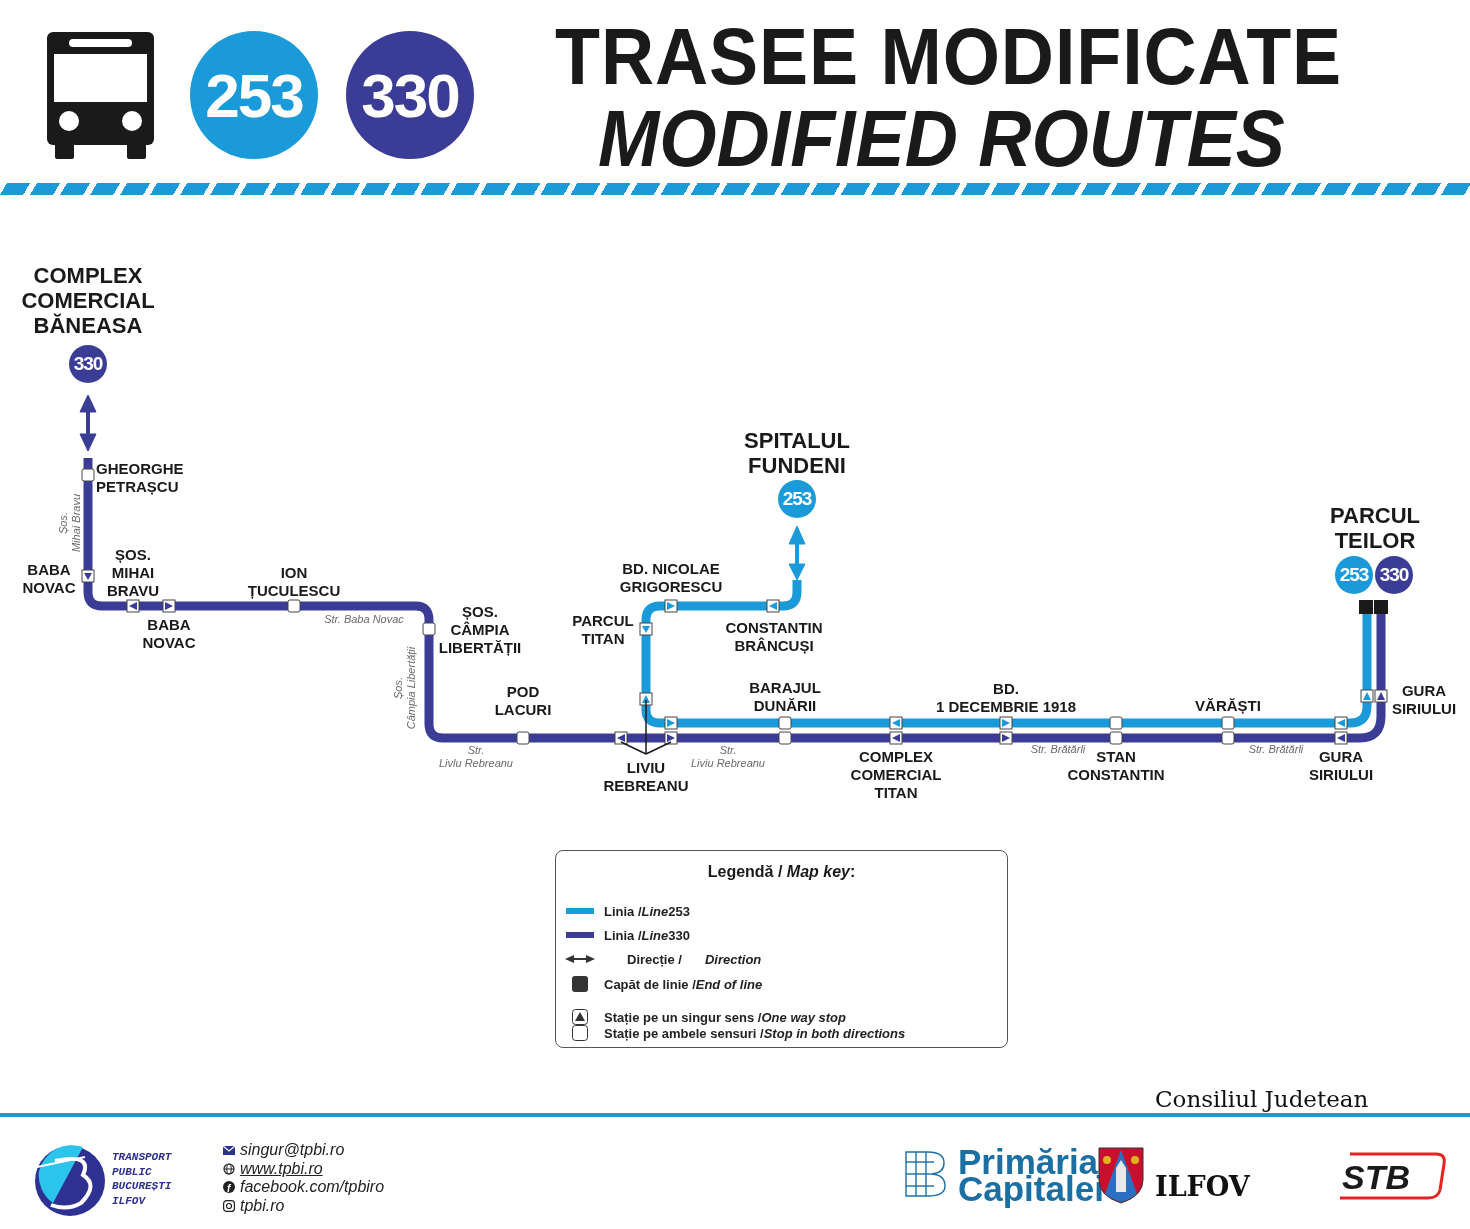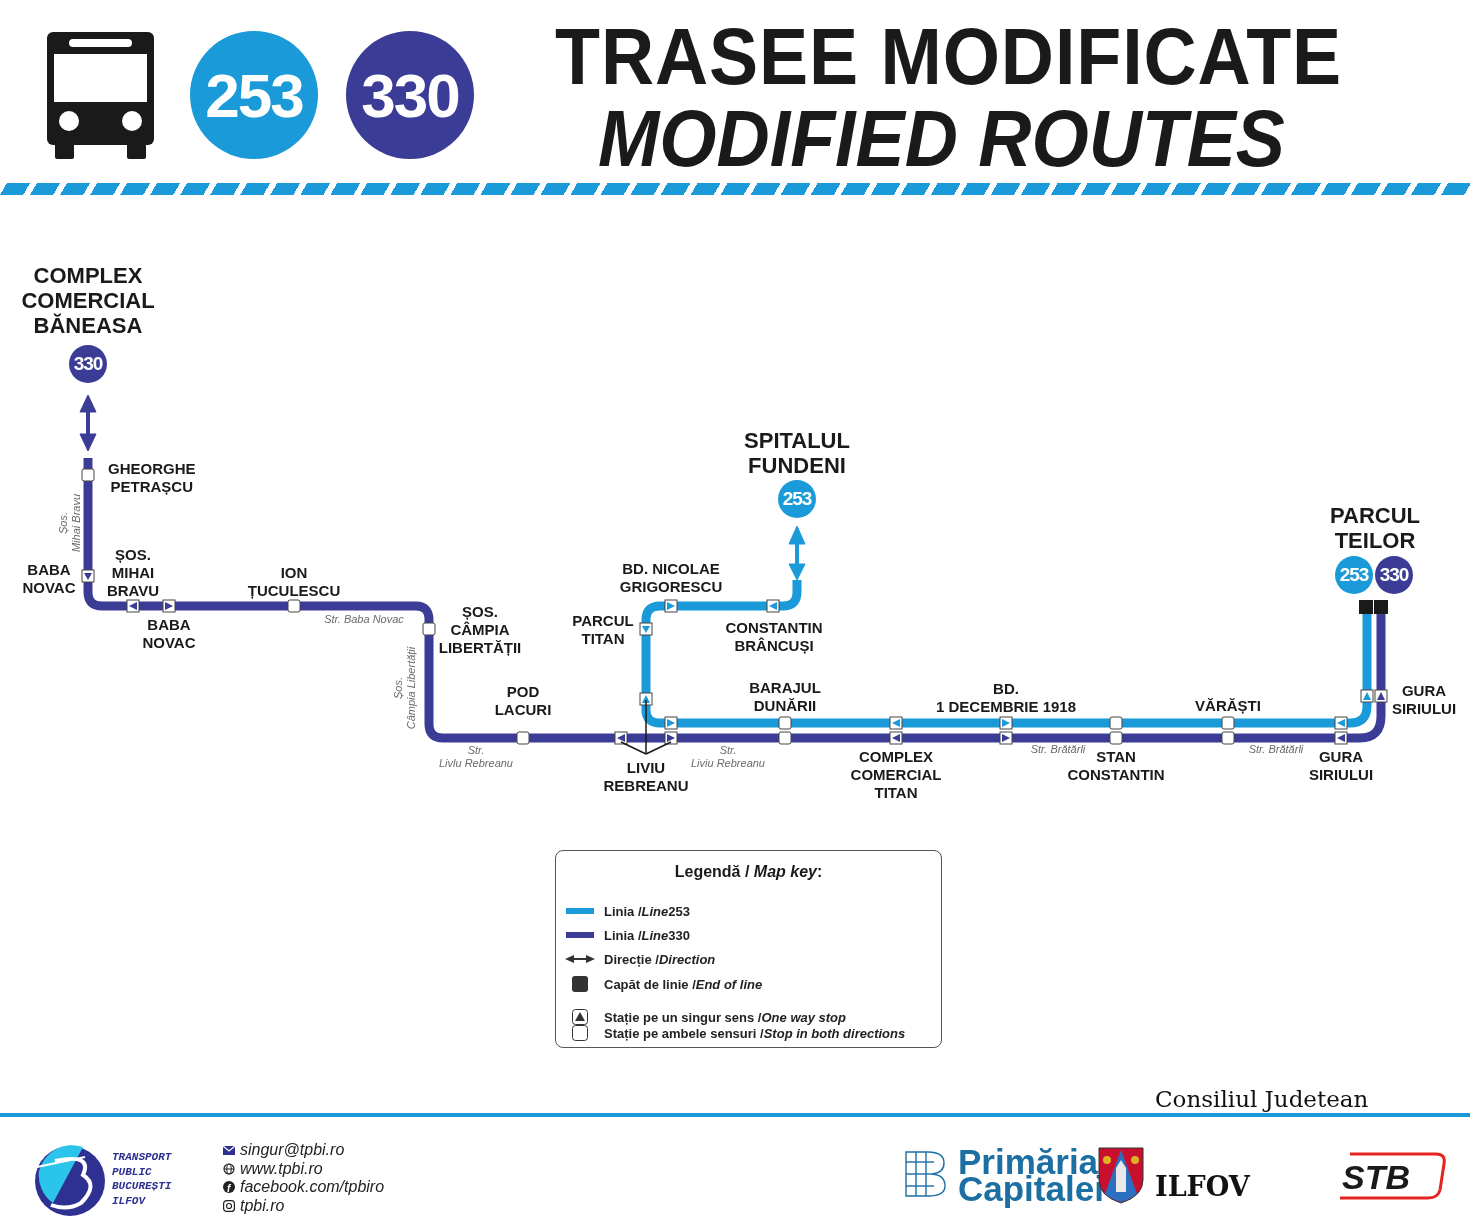--- a/index.html
+++ b/index.html
@@ -7,21 +7,21 @@
   .abs { position:absolute; }
   .title1 { left:555px; top:14px; font-size:80px; font-weight:bold; letter-spacing:1px; line-height:86px; white-space:nowrap; transform:scaleX(0.92); transform-origin:left top; }
   .title2 { left:598px; top:96px; font-size:80px; font-weight:bold; font-style:italic; line-height:86px; white-space:nowrap; transform:scaleX(0.92); transform-origin:left top; }
   .badge-big { width:128px; height:128px; border-radius:50%; color:#fff; font-weight:bold; font-size:62px; display:flex; align-items:center; justify-content:center; letter-spacing:-2px; }
   .stripe { left:0; top:183px; width:1470px; height:12px; background:repeating-linear-gradient(120deg, #ffffff 0 6px, #1a9ad8 6px 26px); }
   .lbl { position:absolute; font-weight:bold; font-size:15px; text-align:center; line-height:18px; white-space:pre; color:#1a1a1a; }
   .term { position:absolute; font-weight:bold; font-size:22px; text-align:center; line-height:25px; white-space:pre; color:#1a1a1a; }
   .street { position:absolute; font-style:italic; font-size:11px; color:#6a6a6a; white-space:pre; text-align:center; line-height:13px; }
   .street.v { transform:rotate(-90deg); transform-origin:center center; }
   .sbadge { position:absolute; width:38px; height:38px; border-radius:50%; color:#fff; font-weight:bold; font-size:19px; display:flex; align-items:center; justify-content:center; letter-spacing:-1px; }
-  .legend { left:555px; top:850px; width:387px; height:198px; border:1px solid #555; border-radius:8px; box-sizing:border-box;text-decoration:underline; }
+  .legend { left:555px; top:850px; width:453px; height:198px; border:1px solid #555; border-radius:8px; box-sizing:border-box;text-decoration:underline; }
   .legend-title { position:absolute; left:0; right:0; top:12px; text-align:center; font-size:16px; font-weight:bold; }
   .legend-row { position:absolute; left:0; height:20px; display:flex; align-items:center; font-size:13px; font-weight:bold; color:#222; }
   .legend-row .sym { width:48px; display:flex; justify-content:center; align-items:center; }
   .legend-row i { font-weight:bold;text-align:center; }
   .footer-line { left:0; top:1113px; width:1470px; height:4px; background:#1a9ad8; }
   .tpbi-text { left:112px; top:1150px; font-size:11px; font-weight:bold; font-style:italic; color:#2e3192; line-height:14.5px;font-family:Liberation Mono, monospace; }
   .contact { left:222px; top:1141px; font-size:16px; font-style:italic; color:#222; line-height:18.5px; }
   .contact div { display:flex; align-items:center; gap:4px; }
   .contact .ic { width:14px; height:14px; display:inline-flex; align-items:center; justify-content:center; }
   .pc-text { left:958px; top:1148px; font-size:35px; font-weight:bold; color:#1b6fa3; line-height:27px; }
@@ -144,21 +144,21 @@
 
 <div class="term" style="left:727px;top:428px;width:140px;">SPITALUL
 FUNDENI</div>
 <div class="sbadge" style="left:778px;top:480px;background:#1a9ad8;">253</div>
 
 <div class="term" style="left:1305px;top:503px;width:140px;">PARCUL
 TEILOR</div>
 <div class="sbadge" style="left:1335px;top:556px;background:#1a9ad8;">253</div>
 <div class="sbadge" style="left:1375px;top:556px;background:#3b3c96;">330</div>
 
-<div class="lbl" style="left:108px;top:460px;text-align:center;">GHEORGHE
+<div class="lbl" style="left:96px;top:460px;text-align:left;">GHEORGHE
 PETRAȘCU</div>
 <div class="lbl" style="left:18px;top:561px;width:62px;">BABA
 NOVAC</div>
 <div class="lbl" style="left:100px;top:546px;width:66px;">ȘOS.
 MIHAI
 BRAVU</div>
 <div class="lbl" style="left:136px;top:616px;width:66px;">BABA
 NOVAC</div>
 <div class="lbl" style="left:240px;top:564px;width:108px;">ION
 ȚUCULESCU</div>
@@ -218,21 +218,21 @@
   <div class="legend-row" style="top:74px;">
     <span class="sym">
         <svg width="28" height="6">
           <rect width="28" height="6" fill="#3b3c96"></rect>
         </svg>
       </span>
     <span>Linia / </span>
       <i>Line</i>
       <span> 330</span>
   </div>
-  <div class="legend-row" style="top:98px;">
+  <div class="legend-row" style="top:98px;gap:23px;">
     <span class="sym">
         <svg width="30" height="10">
           <line x1="6" y1="5" x2="24" y2="5" stroke="#333" stroke-width="2"></line>
           <polygon points="0,5 9,1 9,9" fill="#333"></polygon>
           <polygon points="30,5 21,1 21,9" fill="#333"></polygon>
         </svg>
       </span>
     <span>Direcție / </span>
       <i>Direction</i>
   </div>
@@ -292,21 +292,21 @@
       <span>singur@tpbi.ro</span>
     </div>
   <div>
       <span class="ic">
         <svg width="12" height="12">
           <circle cx="6" cy="6" r="5" fill="none" stroke="#222" stroke-width="1.2"></circle>
           <ellipse cx="6" cy="6" rx="2.2" ry="5" fill="none" stroke="#222" stroke-width="1"></ellipse>
           <line x1="1" y1="6" x2="11" y2="6" stroke="#222"></line>
         </svg>
       </span>
-      <span style="">www.tpbi.ro</span>
+      <span style="text-decoration:underline;">www.tpbi.ro</span>
     </div>
   <div>
       <span class="ic">
         <svg width="12" height="12">
           <circle cx="6" cy="6" r="6" fill="#222"></circle>
           <text x="4" y="10.5" font-size="10" font-weight="bold" fill="#fff" font-family="Liberation Sans, sans-serif">f</text>
         </svg>
       </span>
       <span>facebook.com/tpbiro</span>
     </div>

